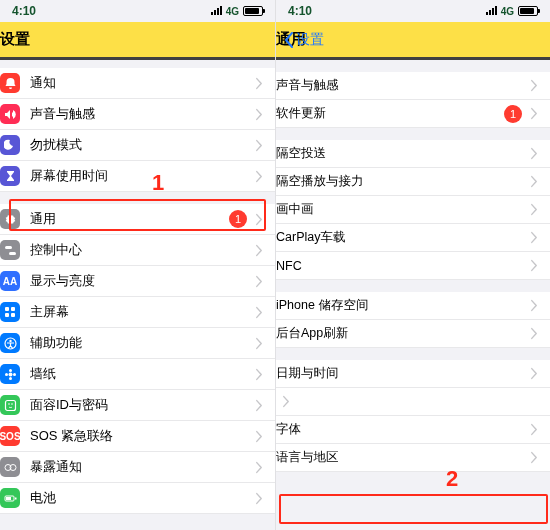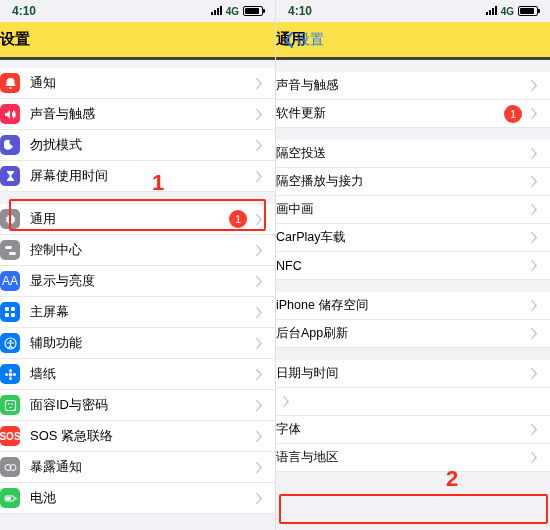--- a/index.html
+++ b/index.html
@@ -189,21 +189,21 @@
             <use href="#i-sw"></use>
           </svg>
         </span>
         <span class="label">控制中心</span>
         <svg class="chev" width="8" height="13" viewBox="0 0 9 13">
           <use href="#i-chev"></use>
         </svg>
       </div>
       <div class="row">
         <span class="icon aa">
-          <span style="font-size:12px;font-weight:400;color:#fff">AA</span>
+          <span style="font-size:10px;font-weight:700;color:#fff">AA</span>
         </span>
         <span class="label">显示与亮度</span>
         <svg class="chev" width="8" height="13" viewBox="0 0 9 13">
           <use href="#i-chev"></use>
         </svg>
       </div>
       <div class="row">
         <span class="icon c-blue">
           <svg viewBox="0 0 13 13">
             <use href="#i-grid"></use>

